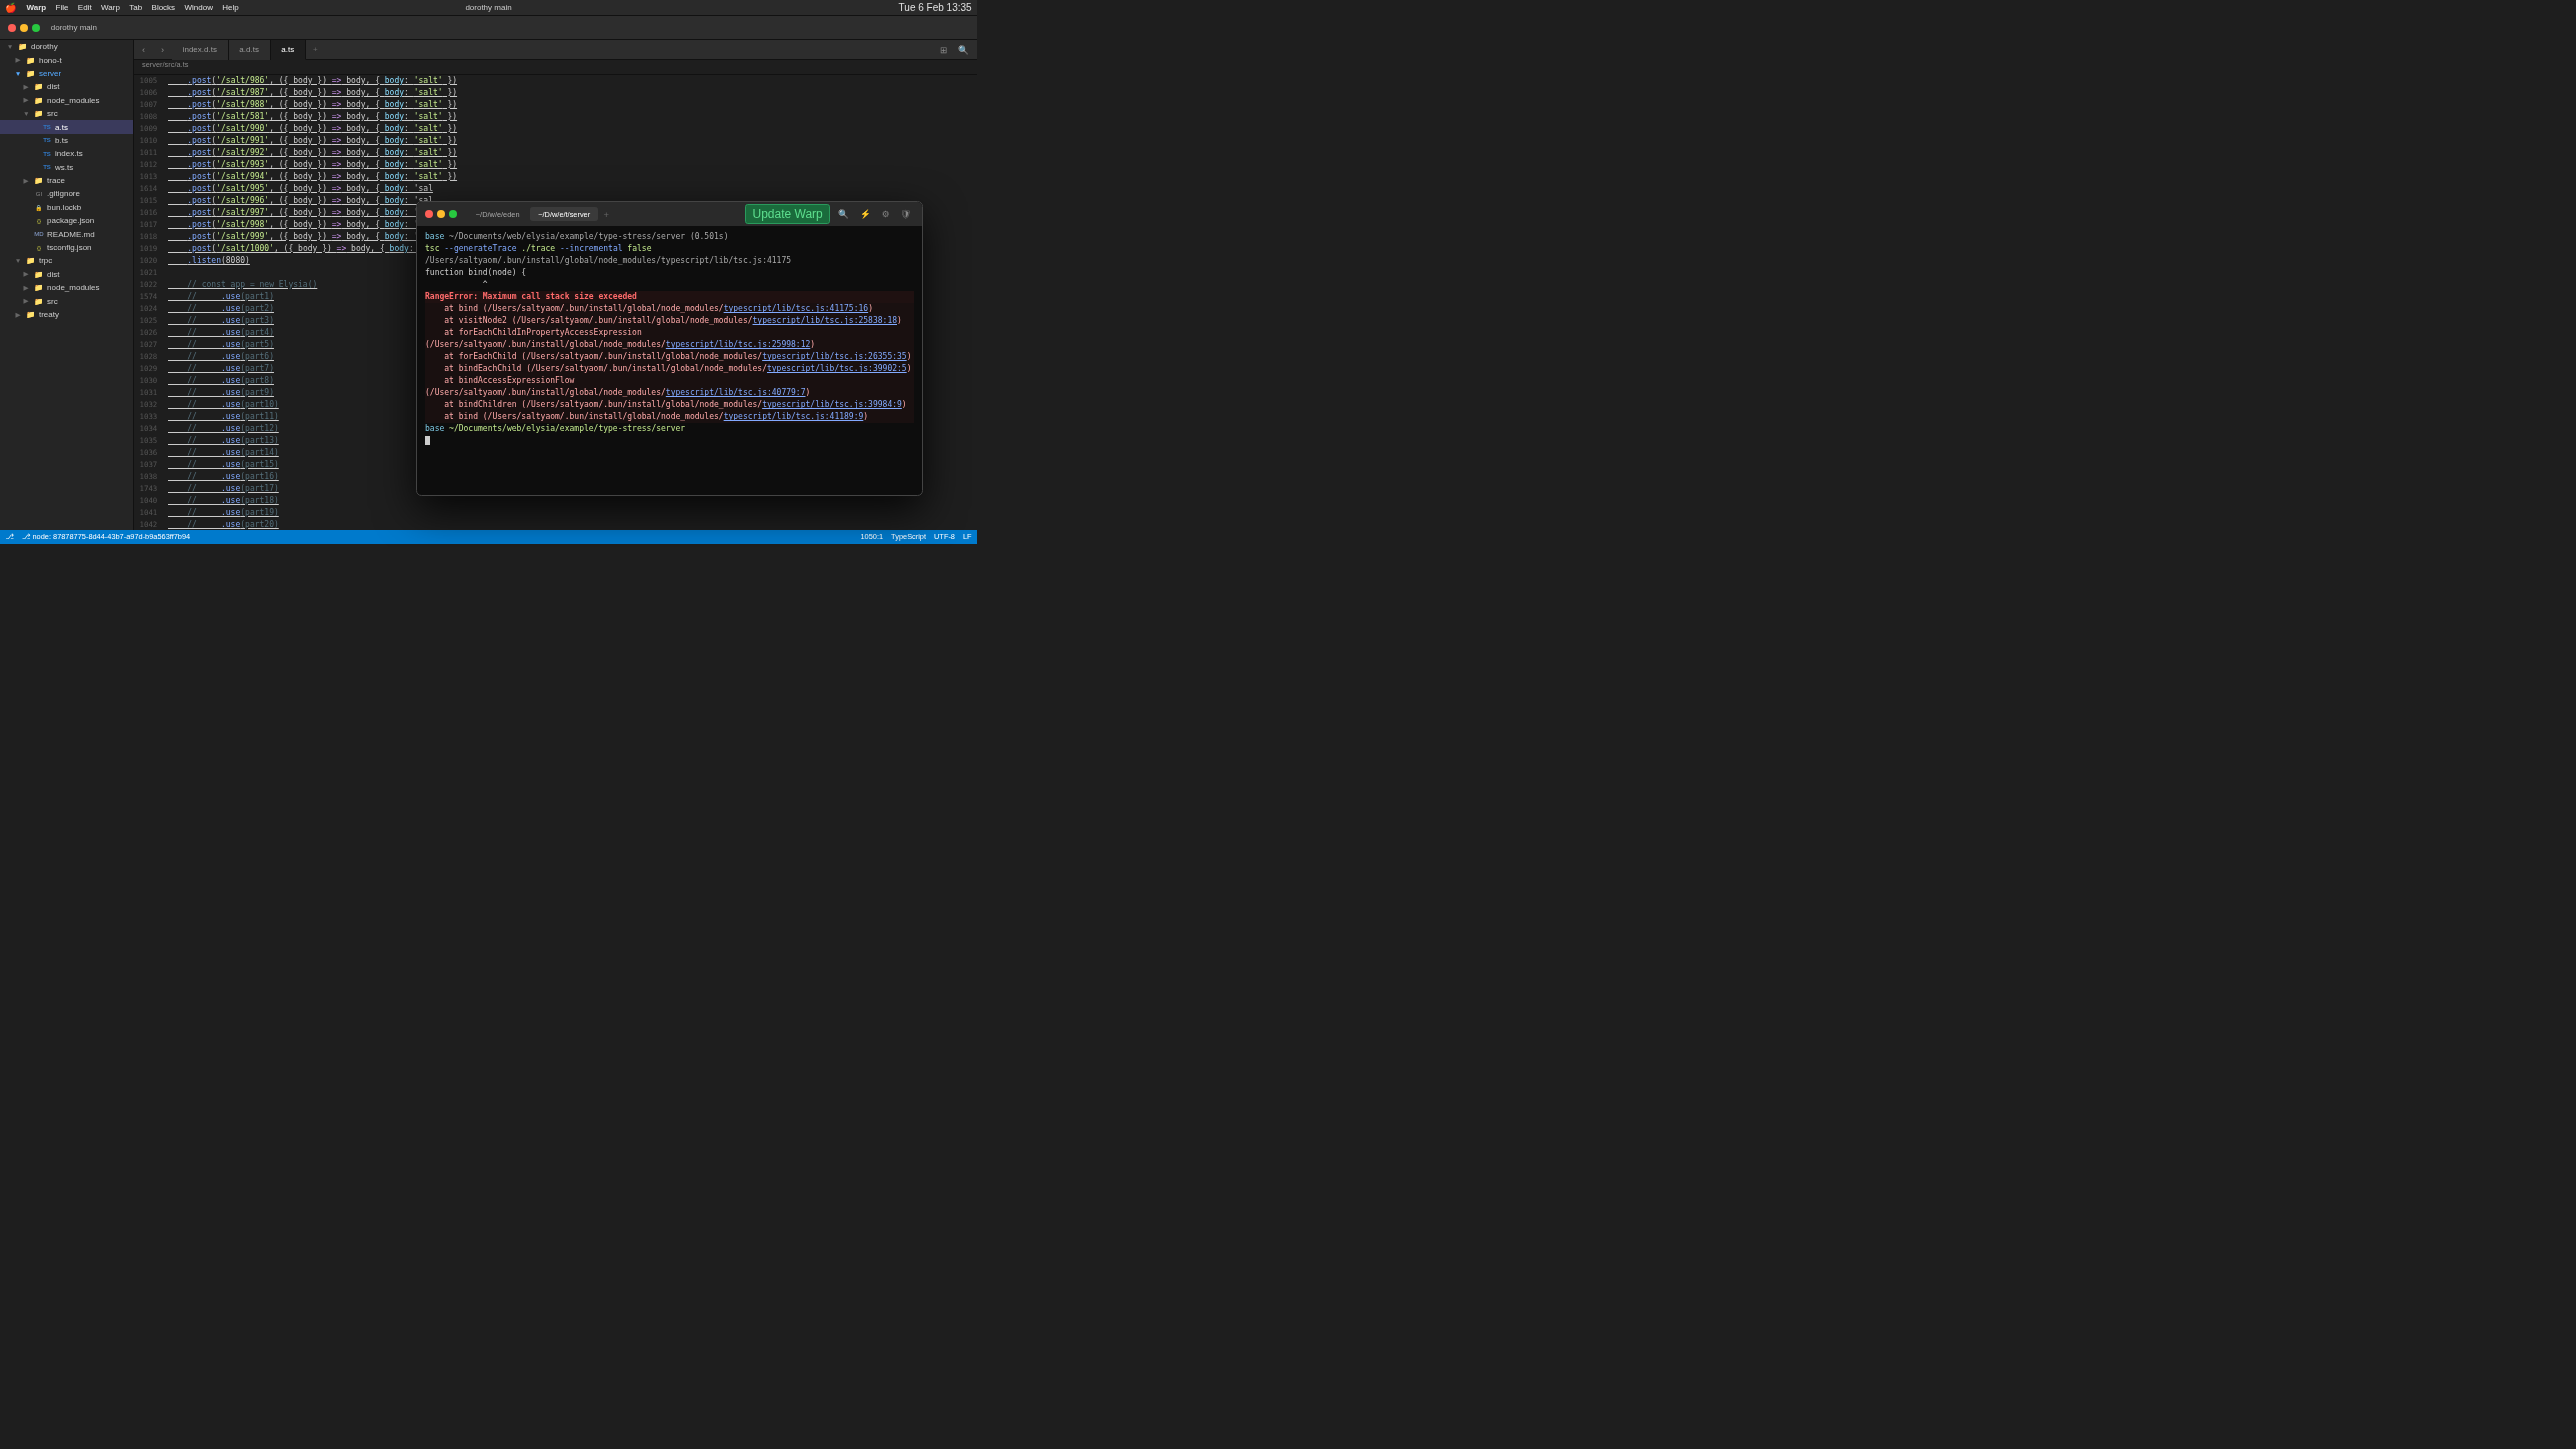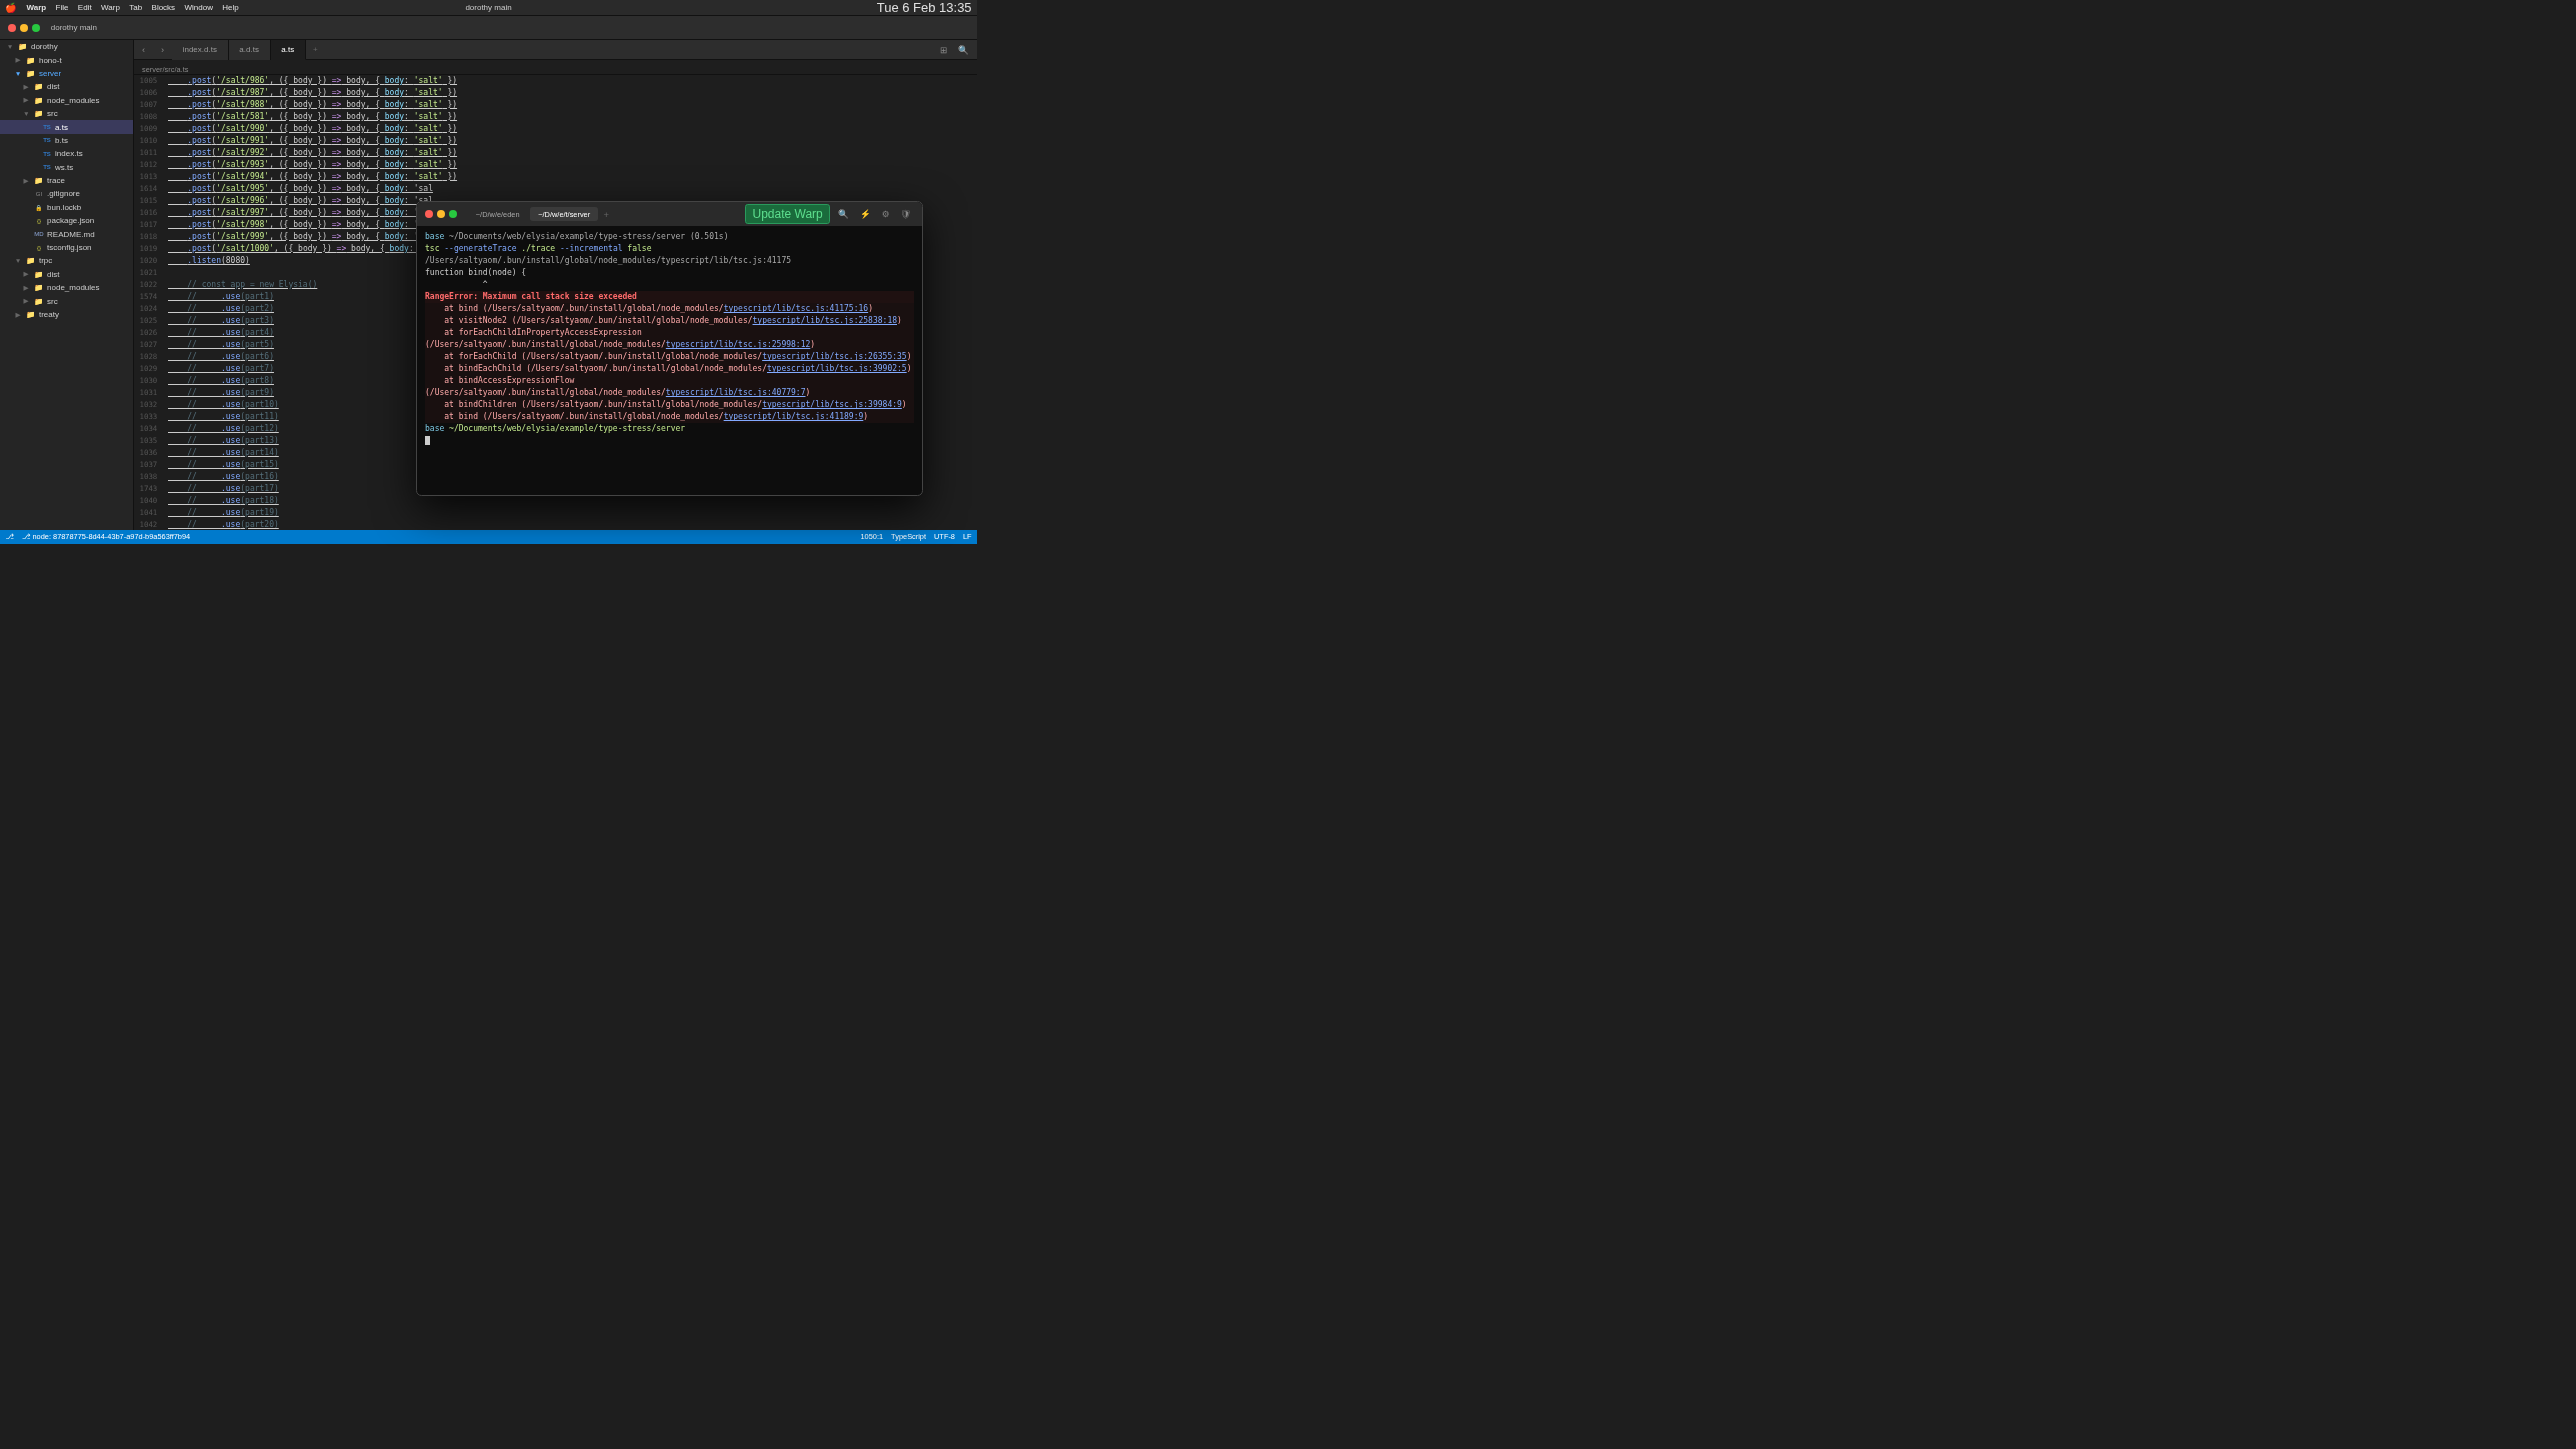--- a/index.html
+++ b/index.html
@@ -32,21 +32,21 @@
       gap: 9.4px;
     }
     .apple-icon { font-size: 9.4px; }
     .menu-item { cursor: pointer; }
     .menu-item.bold { font-weight: 700; }
     .menubar-right {
       margin-left: auto;
       display: flex;
       align-items: center;
       gap: 6.7px;
-      font-size: 13px;
+      font-size: 10px;
     }
     .window-title {
       position: absolute;
       left: 50%;
       transform: translateX(-50%);
       font-size: 8px;
       color: #ccc;
     }
 
     
@@ -185,21 +185,21 @@
       cursor: pointer;
       font-size: 8.7px;
       padding: 1.3px 2.7px;
     }
 
     
     .breadcrumb {
       height: 14.8px;
       background: #1e1e1e;
       display: flex;
-      align-items: flex-end;
+      align-items: flex-start;
       padding: 0 8px;
       font-size: 7.4px;
       color: #888;
       border-bottom: 0.7px solid #111;
     }
 
     
     .code-editor {
       flex: 1;
       overflow-y: auto;

